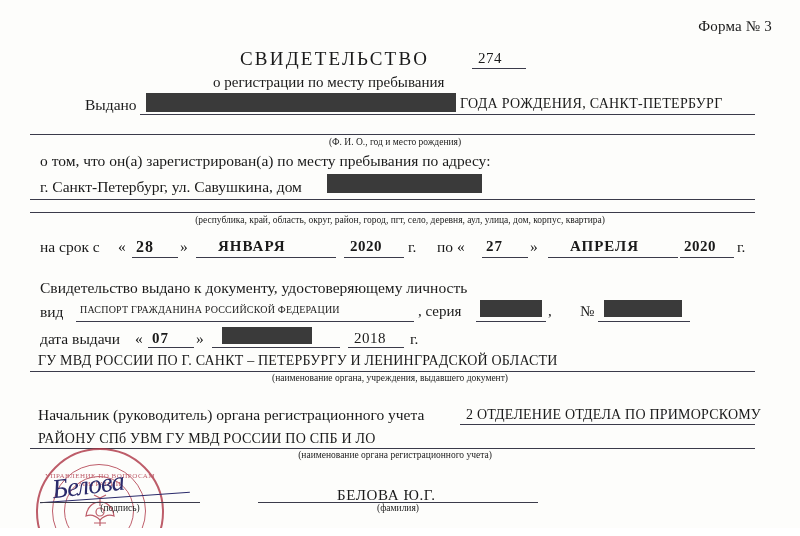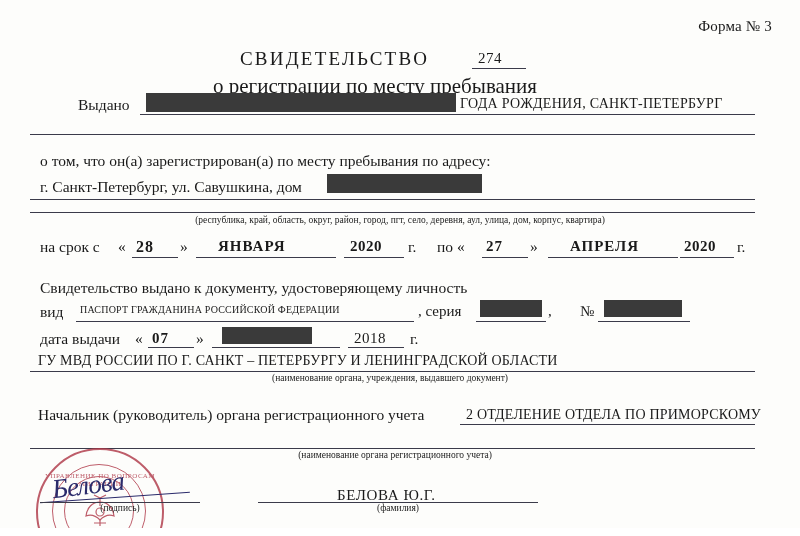--- a/index.html
+++ b/index.html
@@ -54,21 +54,21 @@
   }
   .title-num {
     top: 50px;
     left: 478px;
     font-size: 15px;
     letter-spacing: .5px;
   }
   .title-sub {
     top: 74px;
     left: 213px;
-    font-size: 21px;
+    font-size: 15px;
   }
 
   .lbl { position: absolute; font-size: 15.5px; }
 
   .sig-name {
     position: absolute;
     font-size: 15px;
     letter-spacing: .6px;
   }
 
@@ -150,25 +150,26 @@
 
 <div id="page">
 
   <div class="abs form-no">Форма № 3</div>
 
   <div class="abs title-main">СВИДЕТЕЛЬСТВО</div>
   <div class="abs title-num">274</div>
   <div class="line" style="left:472px; top:68px; width:54px;"></div>
   <div class="abs title-sub">о регистрации по месту пребывания</div>
 
-  <div class="lbl" style="left:78px; top:96px;">Выдано</div>
+  <div class="lbl" style="left:85px; top:96px;">Выдано</div>
   <div class="redact" style="left:146px; top:93px; width:310px; height:19px;"></div>
   <div class="abs" style="left:460px; top:96px; font-size:14px; letter-spacing:.3px;">ГОДА РОЖДЕНИЯ, САНКТ-ПЕТЕРБУРГ</div>
   <div class="line" style="left:140px; top:114px; width:615px;"></div>
   <div class="line" style="left:30px; top:134px; width:725px;"></div>
+  <div class="small-caption" style="left:230px; top:137px; width:330px;">(Ф. И. О., год и место рождения)</div>
 
   <div class="lbl" style="left:40px; top:152px;">о том, что он(а) зарегистрирован(а) по месту пребывания по адресу:</div>
   <div class="lbl" style="left:40px; top:178px;">г. Санкт-Петербург, ул. Савушкина, дом</div>
   <div class="redact" style="left:327px; top:174px; width:155px; height:19px;"></div>
   <div class="line" style="left:30px; top:199px; width:725px;"></div>
   <div class="line" style="left:30px; top:212px; width:725px;"></div>
   <div class="small-caption" style="left:140px; top:215px; width:520px;">(республика, край, область, округ, район, город, пгт, село, деревня, аул, улица, дом, корпус, квартира)</div>
 
   <div class="lbl" style="left:40px; top:238px;">на срок с</div>
   <div class="lbl" style="left:118px; top:238px;">«</div>
@@ -213,20 +214,21 @@
   <div class="line" style="left:212px; top:347px; width:128px;"></div>
   <div class="line" style="left:348px; top:347px; width:56px;"></div>
 
   <div class="abs" style="left:38px; top:353px; font-size:14px; letter-spacing:.2px;">ГУ  МВД  РОССИИ  ПО  Г. САНКТ – ПЕТЕРБУРГУ  И  ЛЕНИНГРАДСКОЙ ОБЛАСТИ</div>
   <div class="line" style="left:30px; top:371px; width:725px;"></div>
   <div class="small-caption" style="left:200px; top:373px; width:380px;">(наименование органа, учреждения, выдавшего документ)</div>
 
   <div class="lbl" style="left:38px; top:406px;">Начальник (руководитель) органа регистрационного учета</div>
   <div class="abs" style="left:466px; top:407px; font-size:14px; letter-spacing:.2px;">2 ОТДЕЛЕНИЕ ОТДЕЛА  ПО ПРИМОРСКОМУ</div>
   <div class="line" style="left:460px; top:424px; width:295px;"></div>
+  <div class="abs" style="left:38px; top:431px; font-size:14px; letter-spacing:.2px;">РАЙОНУ  СПб  УВМ  ГУ  МВД  РОССИИ  ПО  СПБ  И  ЛО</div>
   <div class="line" style="left:30px; top:448px; width:725px;"></div>
   <div class="small-caption" style="left:230px; top:450px; width:330px;">(наименование органа регистрационного учета)</div>
 
   <div class="stamp">
     <div class="stamp-inner"></div>
     <div class="stamp-inner2"></div>
     <div class="stamp-text" style="top:22px;">УПРАВЛЕНИЕ ПО ВОПРОСАМ МИГРАЦИИ</div>
 
     <svg class="stamp-eagle" viewBox="0 0 36 38">
       <g fill="none" stroke="#b03a4a" stroke-width="1.2">

